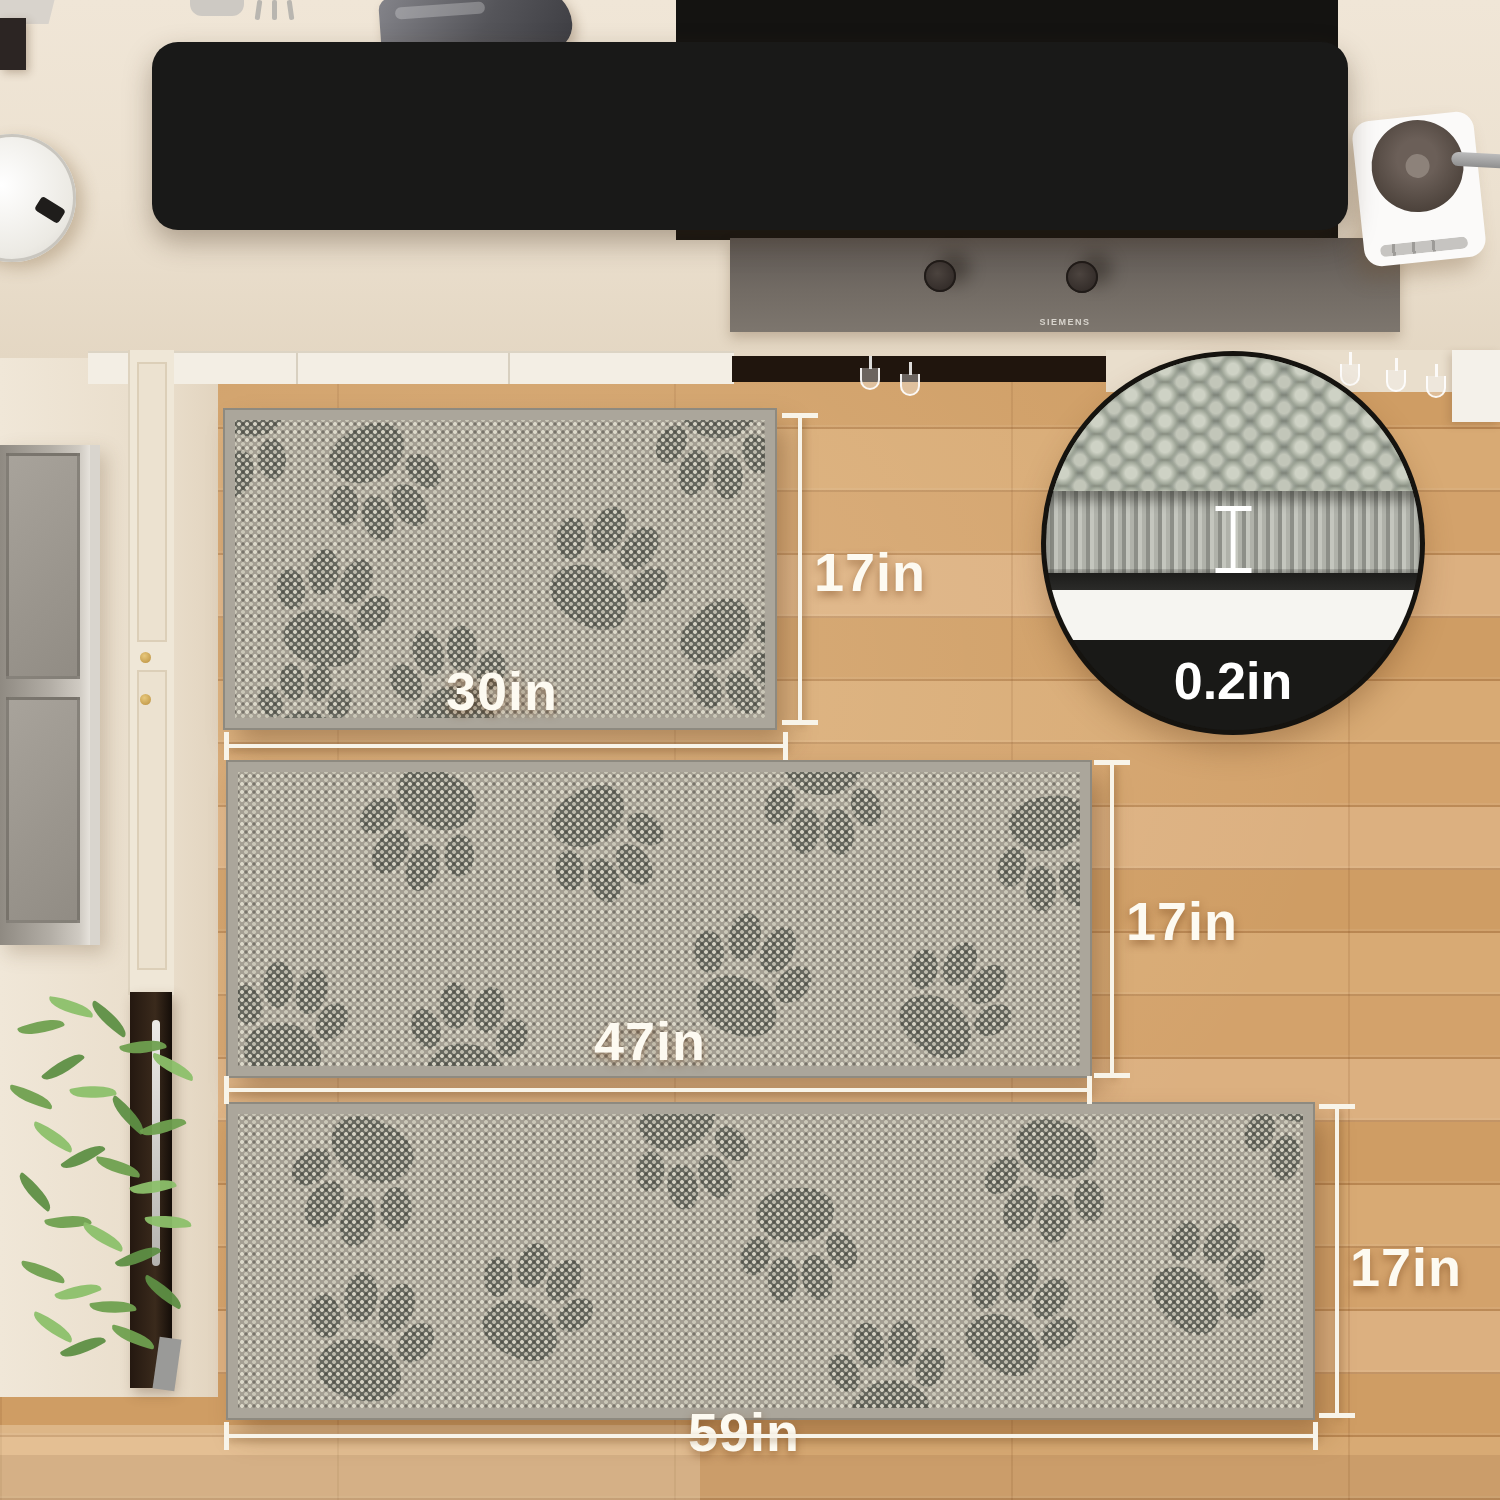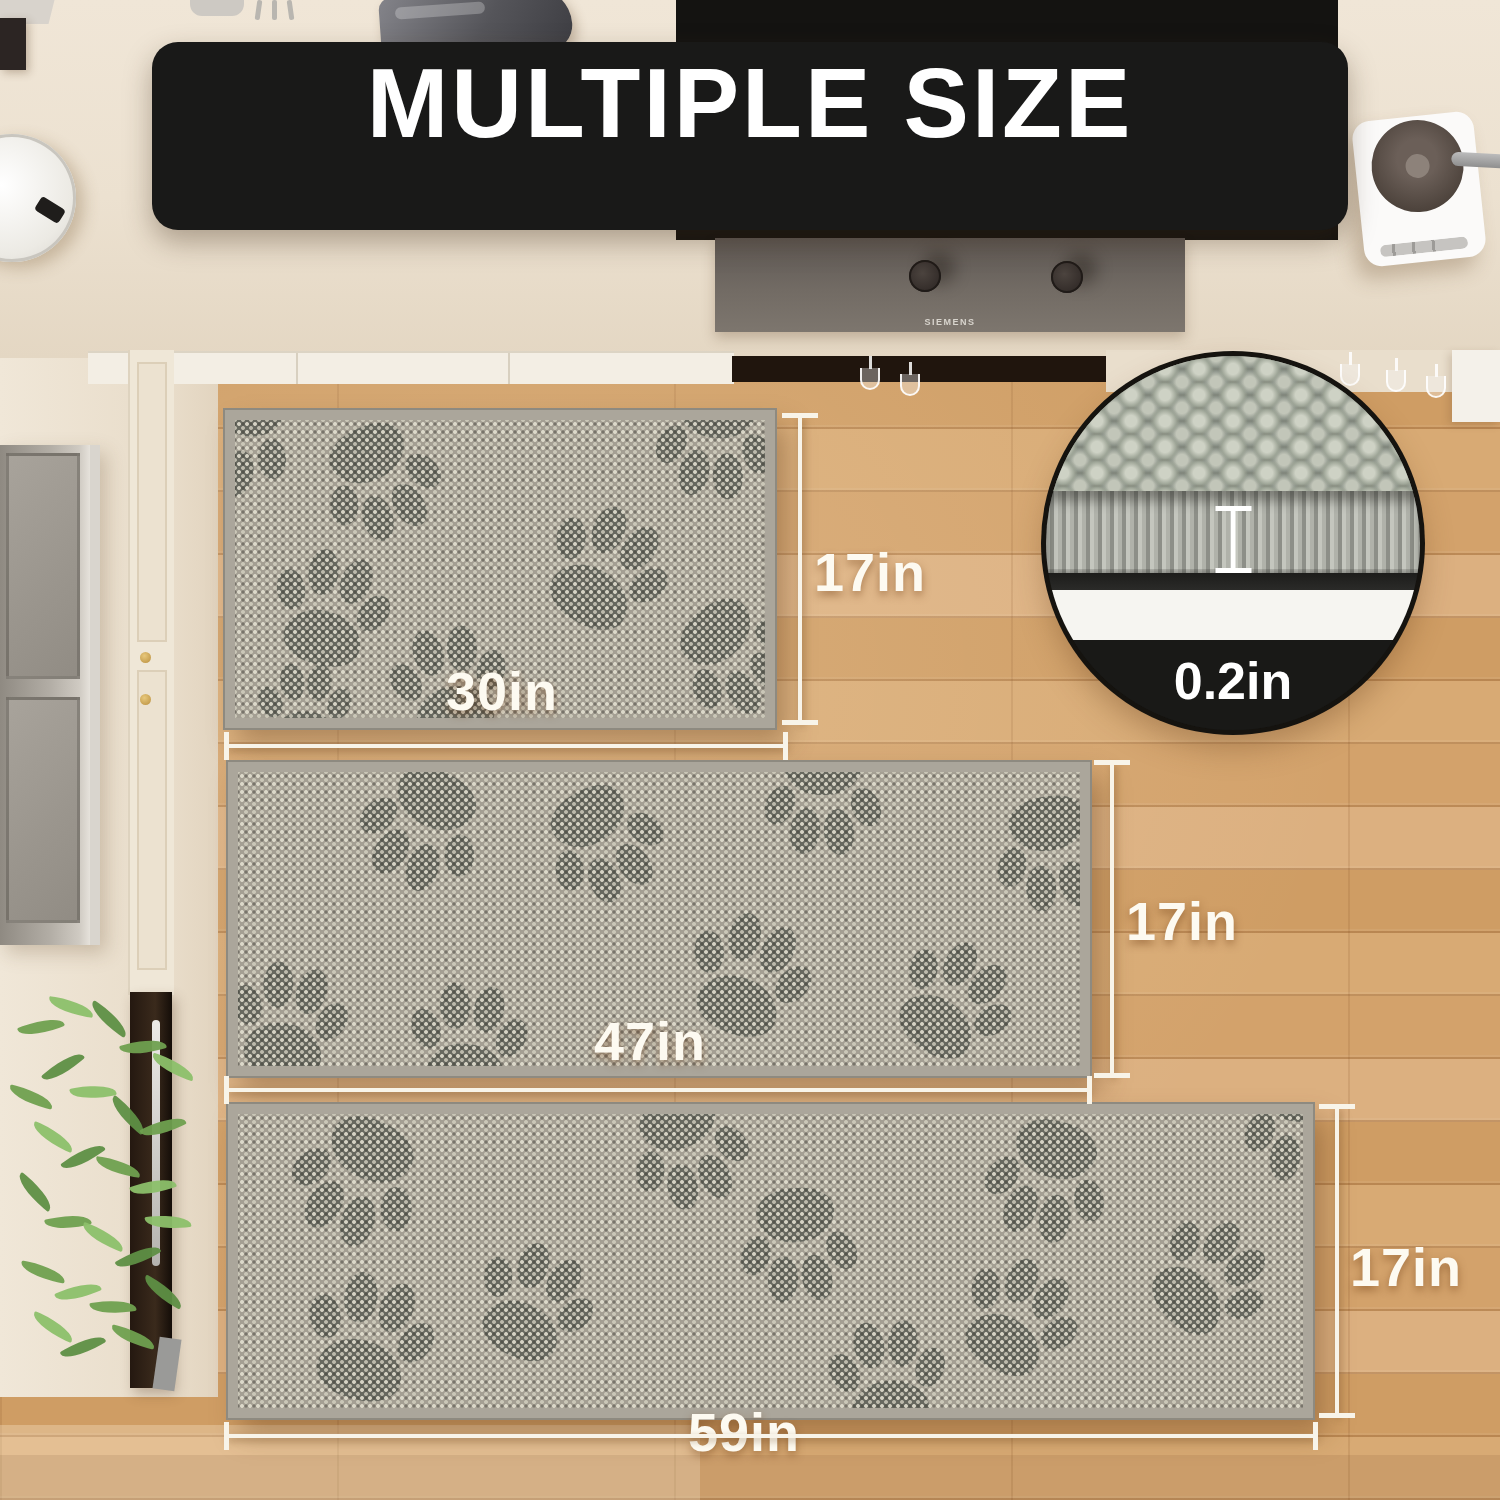--- a/index.html
+++ b/index.html
@@ -27,21 +27,21 @@
   
   .counter-lip{left:88px;top:351px;width:646px;height:33px;background:#f3eee4;
     border-top:2px solid #dcd4c4;
     background-image:linear-gradient(90deg,transparent 0 208px,#d8d0c0 208px 210px,transparent 210px 420px,#d8d0c0 420px 422px,transparent 422px);}
   .under-slot{left:732px;top:356px;width:374px;height:26px;background:#20150d;}
   .beige-right{left:1106px;top:350px;width:394px;height:42px;background:#e9decc;}
   .white-bracket{left:1452px;top:350px;width:48px;height:72px;background:#f4f1ea;box-shadow:-3px 3px 8px rgba(100,70,40,.2);}
 
   
   .cooktop{left:676px;top:0;width:662px;height:240px;background:#141311;}
-  .hood{left:715px;top:238px;width:470px;height:94px;
+  .hood{left:730px;top:238px;width:670px;height:94px;
     background:linear-gradient(180deg,#5e5854 0%,#726b64 55%,#7d766e 100%);
     box-shadow:0 6px 12px rgba(80,50,25,.25);}
   .knob{width:32px;height:32px;border-radius:50%;
     background:radial-gradient(circle at 42% 40%,#4c443f,#332c29 70%);
     box-shadow:14px -8px 16px rgba(20,15,10,.35), inset 0 0 0 2px #201b18;}
   .knob.k1{left:194px;top:22px;}
   .knob.k2{left:336px;top:23px;}
   .brand{left:0;right:0;bottom:5px;text-align:center;font-size:9px;letter-spacing:1.5px;
     color:#d8d4cd;font-weight:bold;}
 
@@ -475,16 +475,15 @@
     <div class="l-pile"></div>
     <div class="l-fiber"></div>
     <div class="l-shadow"></div>
     <div class="l-white"></div>
     <div class="l-black"></div>
     <div class="ibeam"></div>
     <div class="inset-label">0.2in</div>
   </div>
 
   <div class="banner">
-    <span class="banner-title">MULTIPLE SIZE</span>
   </div>
 
 </div>
 
 </body></html>

